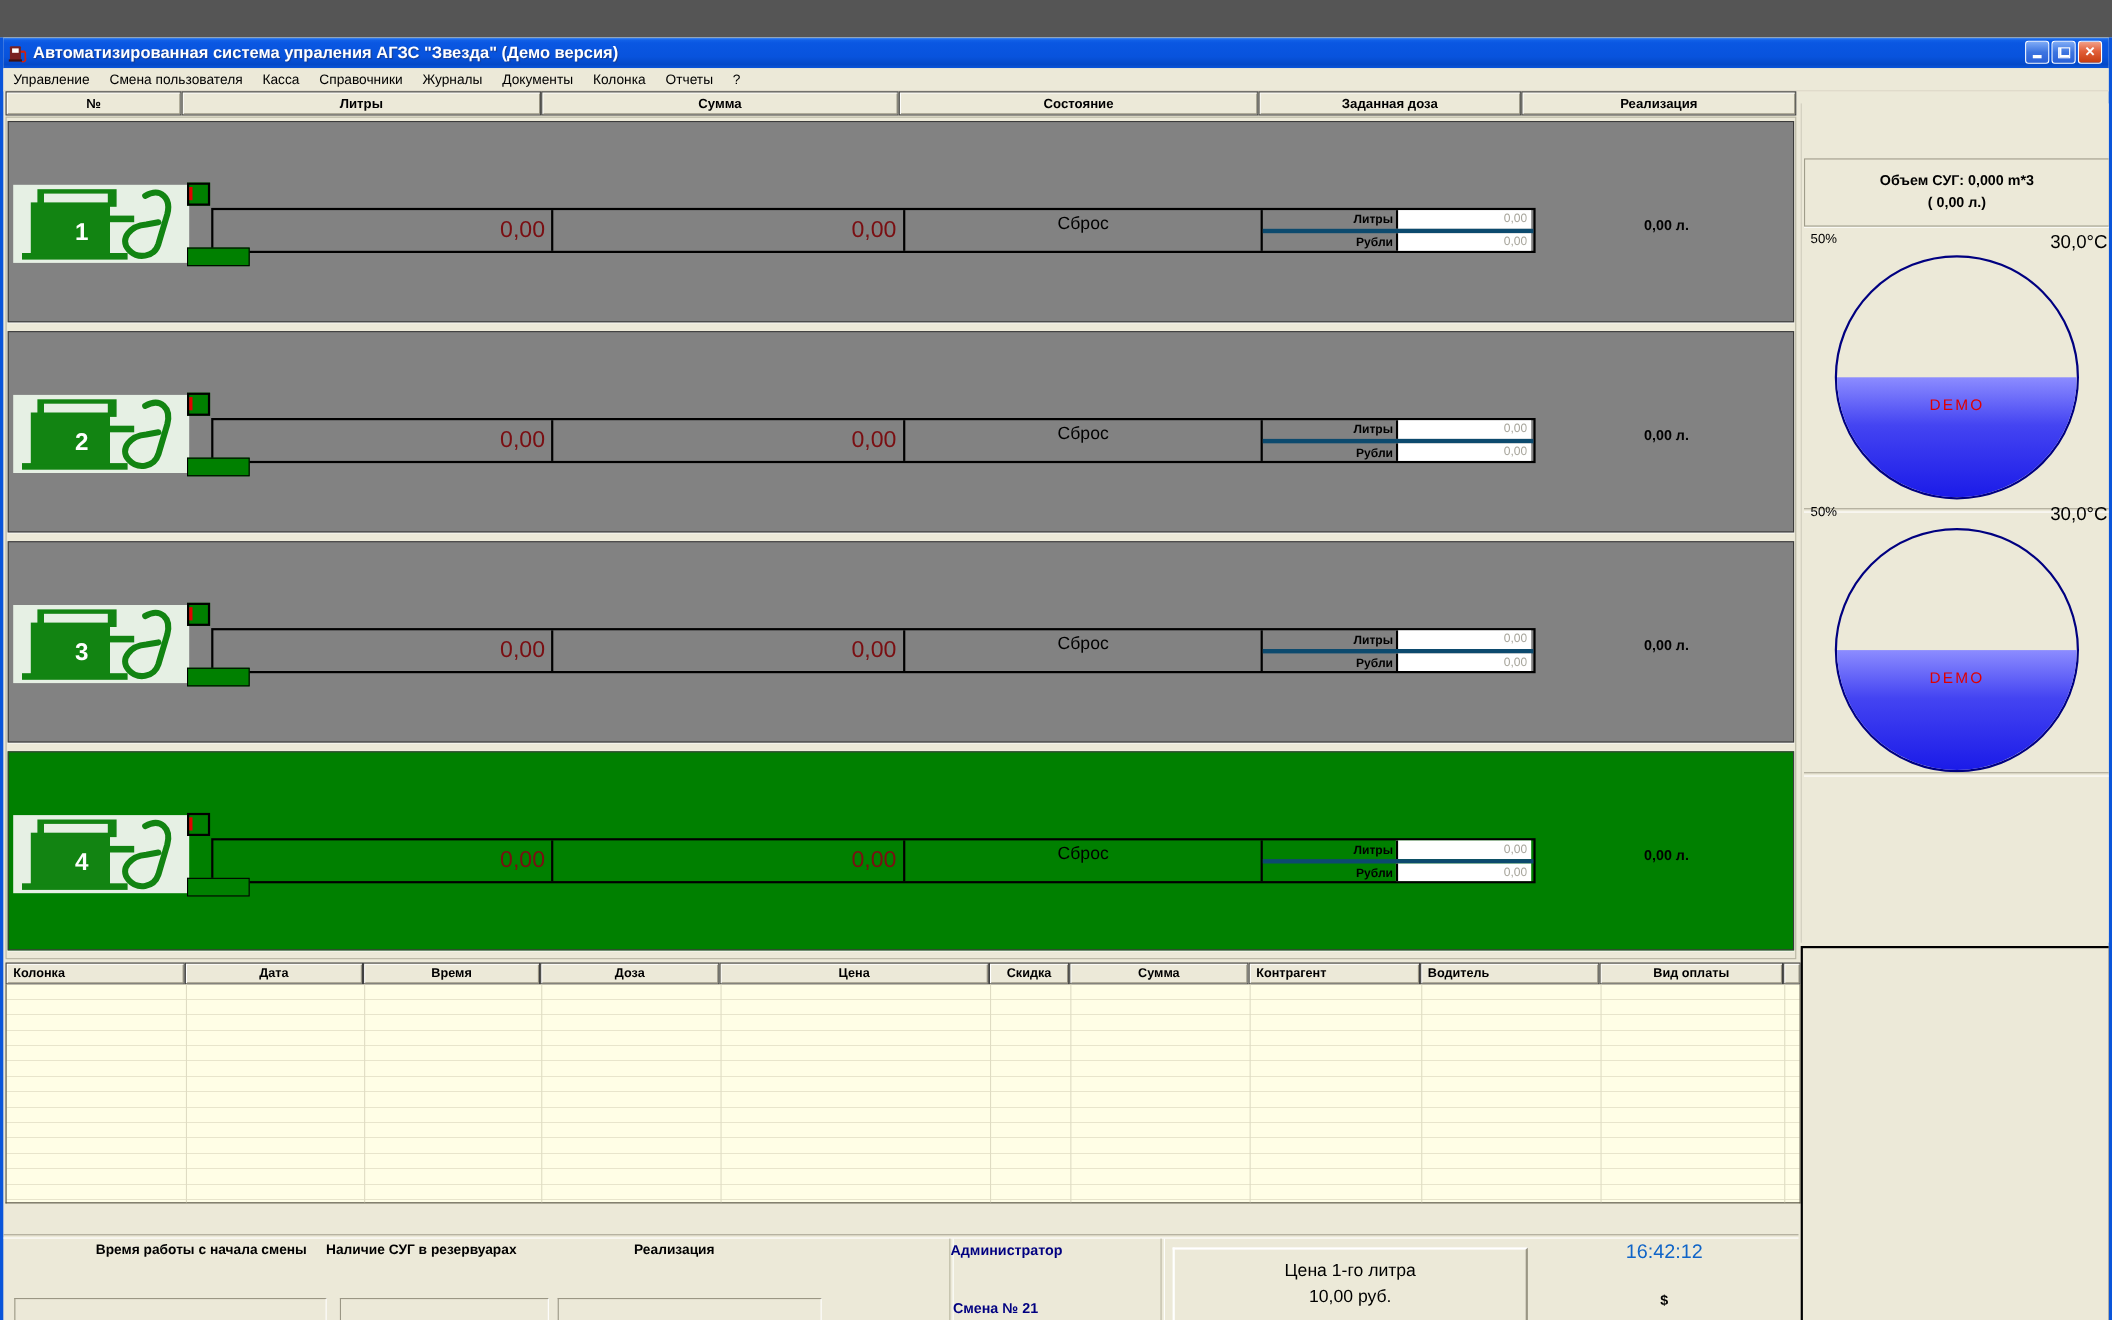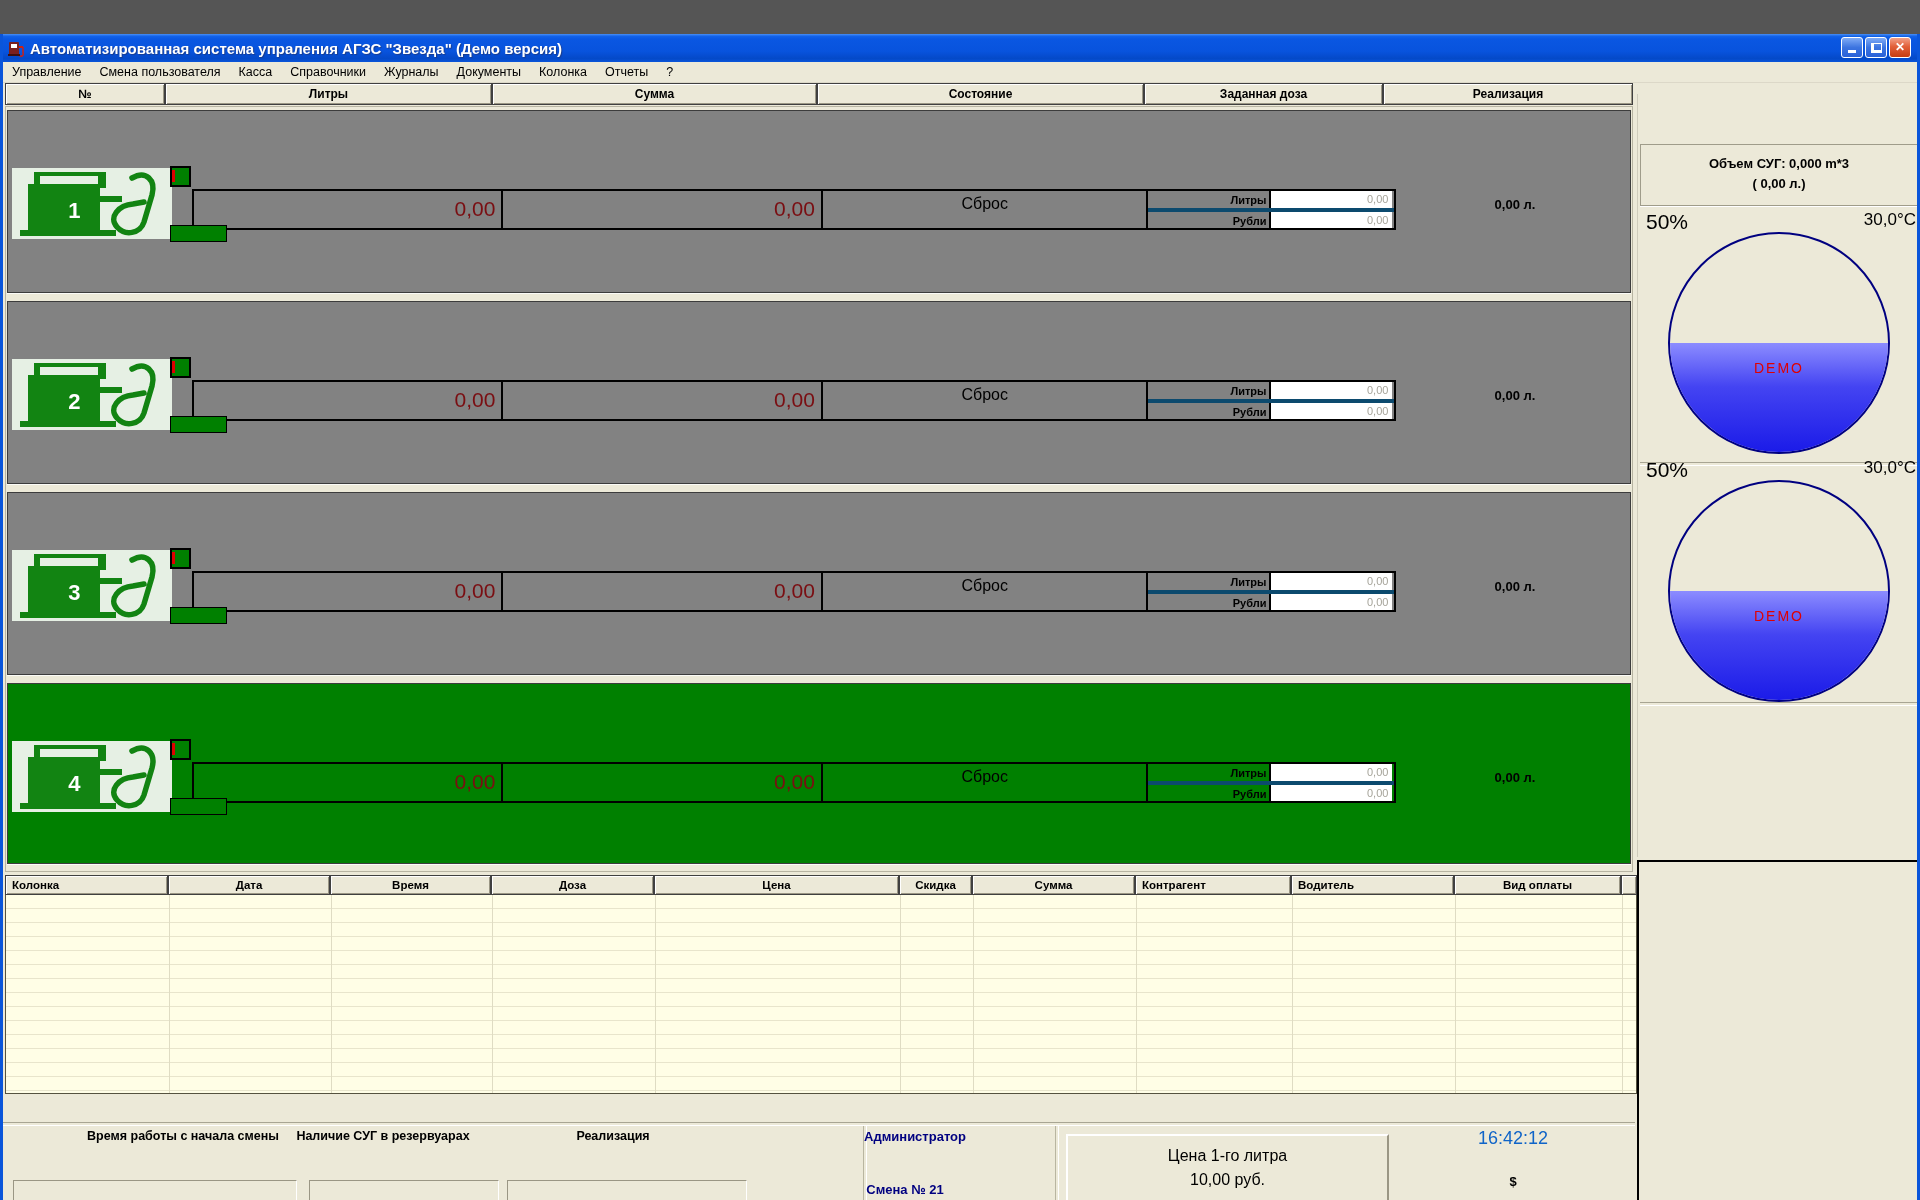--- a/index.html
+++ b/index.html
@@ -50,21 +50,21 @@
           font-size:11px;color:#a6a49a;text-align:right;padding:0 4px;box-sizing:border-box;outline:none;}
   .gbar{position:absolute;left:162px;top:114px;width:57px;height:17px;background:#008000;border:1px solid #000;box-sizing:border-box;}
   .real{position:absolute;left:1392px;top:86px;width:230px;text-align:center;font-weight:bold;font-size:13px;}
   .prow.green .real{color:#000;}
   
   .rpanel{position:absolute;left:1634px;top:60px;width:284px;height:763px;background:#ece9d8;border-left:1px solid #cfccbc;}
   .rp-box{position:absolute;left:2px;width:278px;background:#ece9d8;border:1px solid #9f9c8a;box-shadow:0 1px 0 #fff;box-sizing:border-box;}
   .rp-title{top:12px;height:36px;text-align:center;font-size:15px;padding-top:8px;}
   .rp-volume{top:50px;height:62px;text-align:center;font-size:13px;font-weight:bold;padding-top:9px;line-height:20px;}
   .gauge-sec{position:absolute;left:0;width:284px;}
-  .gpct{position:absolute;left:8px;top:0;font-size:21px;}
+  .gpct{position:absolute;left:8px;top:0;font-size:12px;}
   .gtemp{position:absolute;right:6px;top:0;font-size:17px;}
   .circle{position:absolute;left:30px;top:22px;width:222px;height:222px;border:2px solid #000080;border-radius:50%;overflow:hidden;box-sizing:border-box;background:#ece9d8;}
   .gfill{position:absolute;left:0;bottom:0;width:100%;height:50%;background:linear-gradient(180deg,#8c8cff 0%,#4444f2 40%,#1b1be8 100%);}
   .demo{position:absolute;left:0;top:58%;width:100%;text-align:center;color:#e00000;font-weight:normal;font-size:14px;letter-spacing:2px;}
   .rp-div{position:absolute;left:2px;width:278px;height:2px;border-top:1px solid #a8a593;border-bottom:1px solid #fff;}
   
   .journal-header{position:absolute;left:2px;top:841px;width:1632px;height:20px;display:grid;
     grid-template-columns:163px 162px 161px 163px 245px 73px 163px 156px 163px 167px 16px;}
   .jh-cell{background:#ece9d8;border:1px solid #404040;box-sizing:border-box;
     box-shadow:inset 1px 1px 0 #fff, inset -1px -1px 0 #9a9684;

